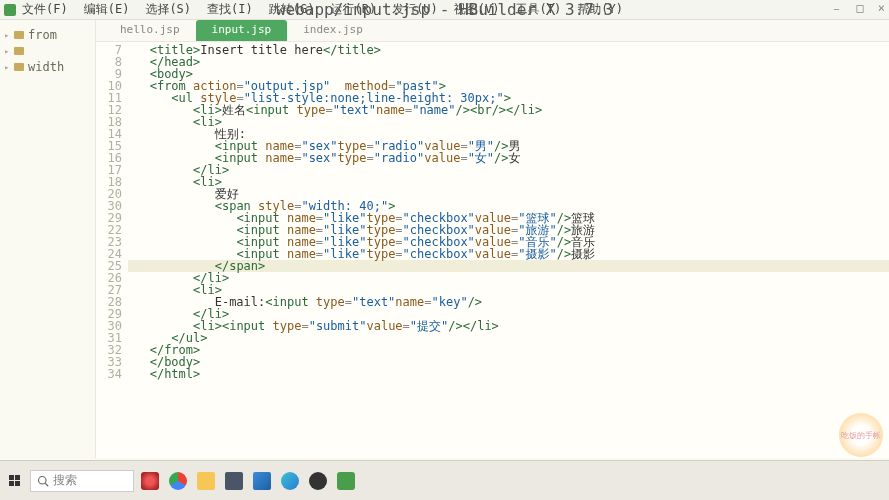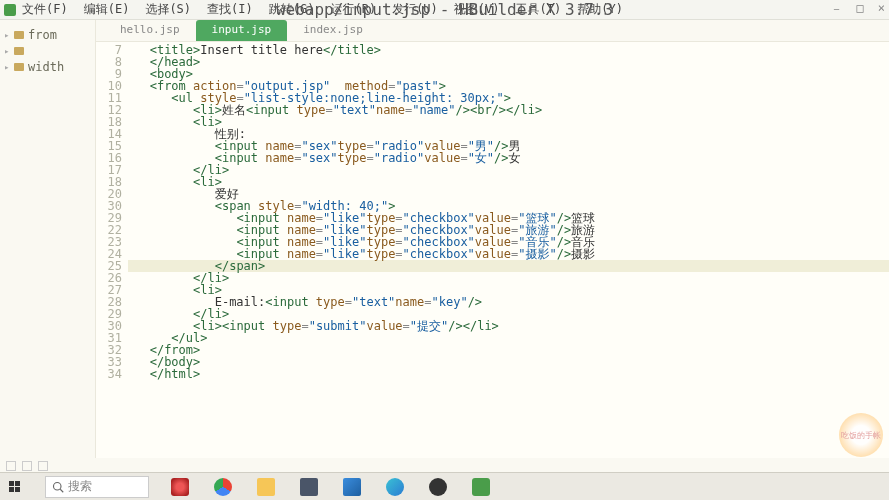--- a/index.html
+++ b/index.html
@@ -27,21 +27,21 @@
 .code .row.hl{background:#f0eed8}
 .t{color:#2b6a3b}
 .a{color:#8a5a1e}
 .s{color:#1a5fa0}
 .p{color:#888}
 .statusbar{height:18px;background:#faf9f2;border-top:1px solid #eae8dc;display:flex;align-items:center;padding:0 6px;font-size:10px;color:#8a9a6a}
 .statusbar .sicon{width:10px;height:10px;border:1px solid #b5c48a;margin-right:4px}
 .statusbar .right{margin-left:auto;color:#999}
 .sb-icons{height:16px;background:#faf9f2;display:flex;align-items:center;gap:6px;padding:0 6px}
 .sb-icons span{width:10px;height:10px;border:1px solid #ccc;display:inline-block}
-.taskbar{position:absolute;bottom:0;left:0;right:0;height:28px;background:#ebe9e2;display:flex;align-items:center;padding:0 2px;gap:19px;border-top:1px solid #d0cec4}
+.taskbar{position:absolute;bottom:0;left:0;right:0;height:40px;background:#ebe9e2;display:flex;align-items:center;padding:0 2px;gap:4px;border-top:1px solid #d0cec4}
 .start{width:24px;height:24px;display:flex;align-items:center;justify-content:center}
 .start-grid{display:grid;grid-template:repeat(2,5px)/repeat(2,5px);gap:1px}
 .start-grid i{background:#333}
 .search-box{display:flex;align-items:center;background:#fff;border:1px solid #ccc;height:22px;width:104px;padding:0 6px;gap:4px}
 .search-box svg{width:12px;height:12px}
 .tb-icon{width:24px;height:22px;display:flex;align-items:center;justify-content:center;border-radius:2px}
 .tb-icon svg,.tb-icon span{width:18px;height:18px}
 .watermark{position:absolute;right:6px;bottom:43px;width:44px;height:44px;border-radius:50%;background:radial-gradient(circle,#fff 30%,#ffd9a0 70%);opacity:.8;display:flex;align-items:center;justify-content:center;font-size:8px;color:#d88;font-family:sans-serif}
 </style>
 </head>

